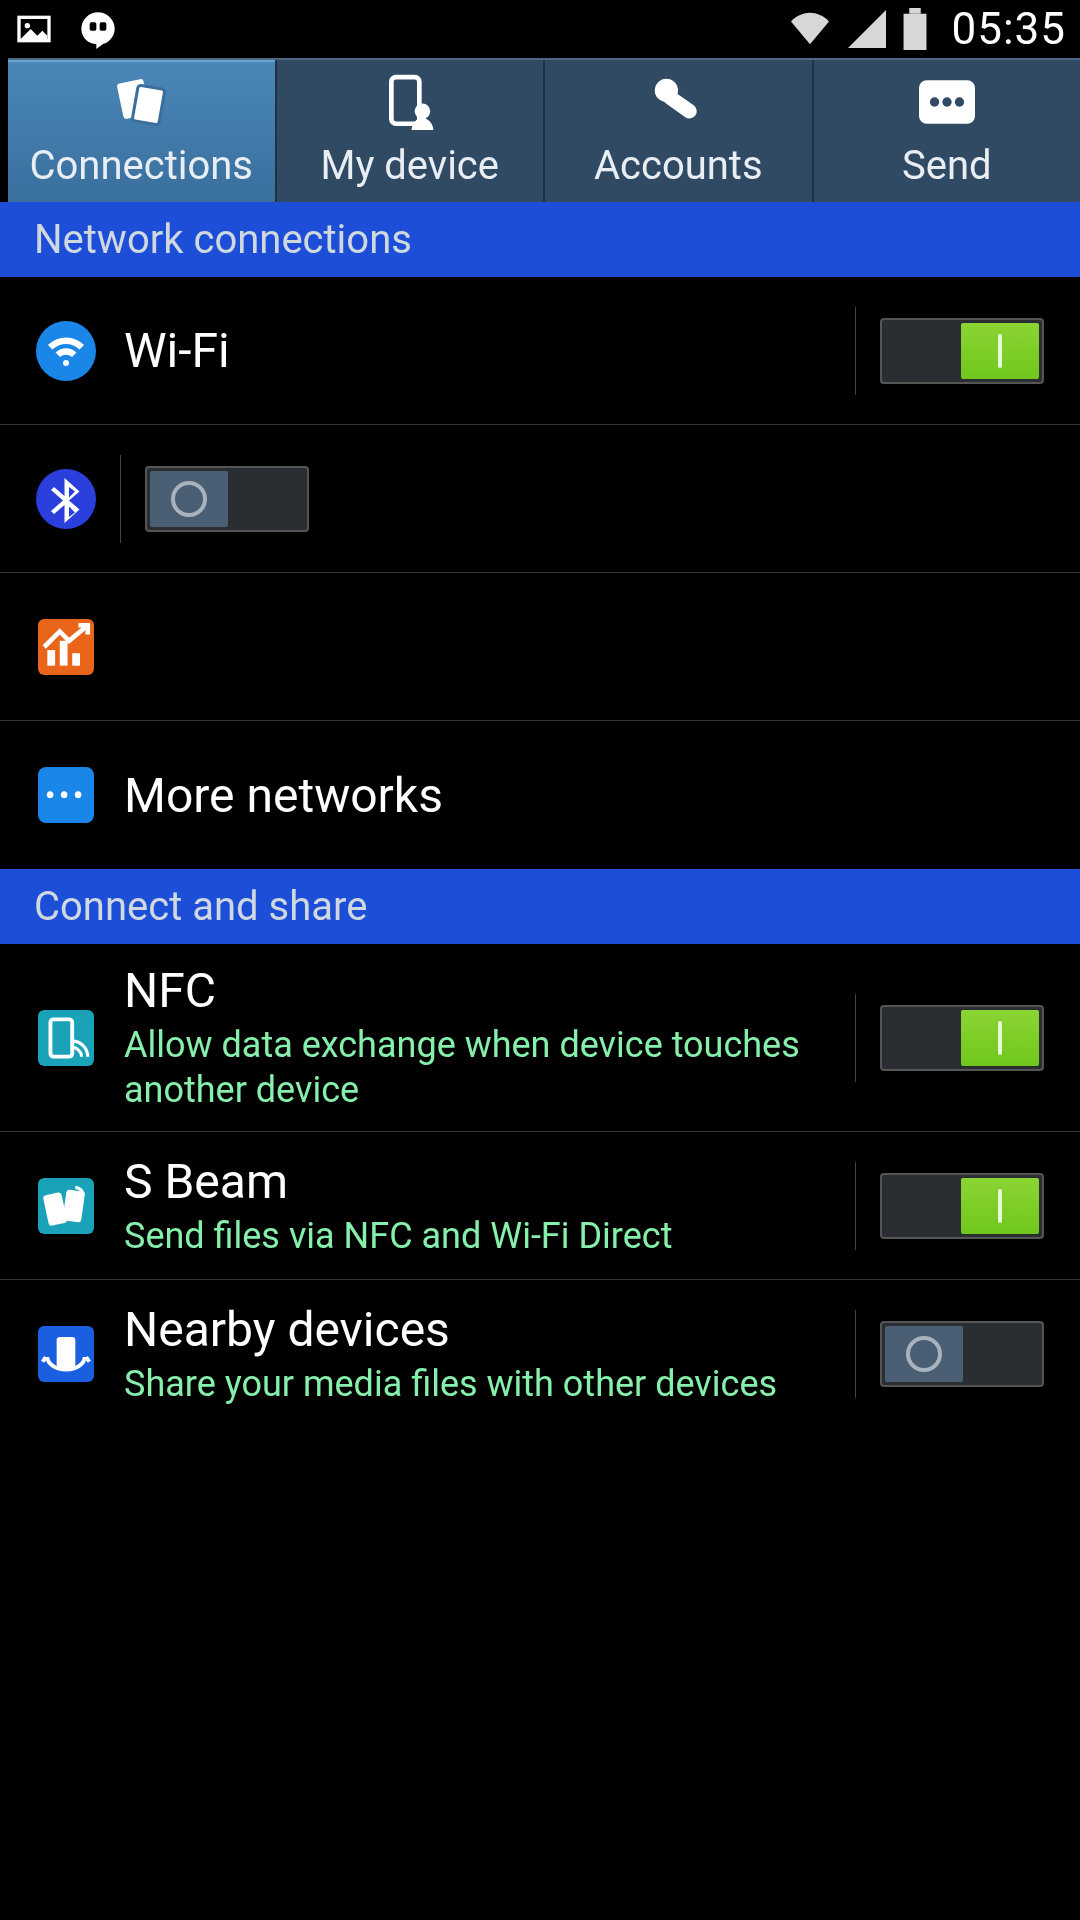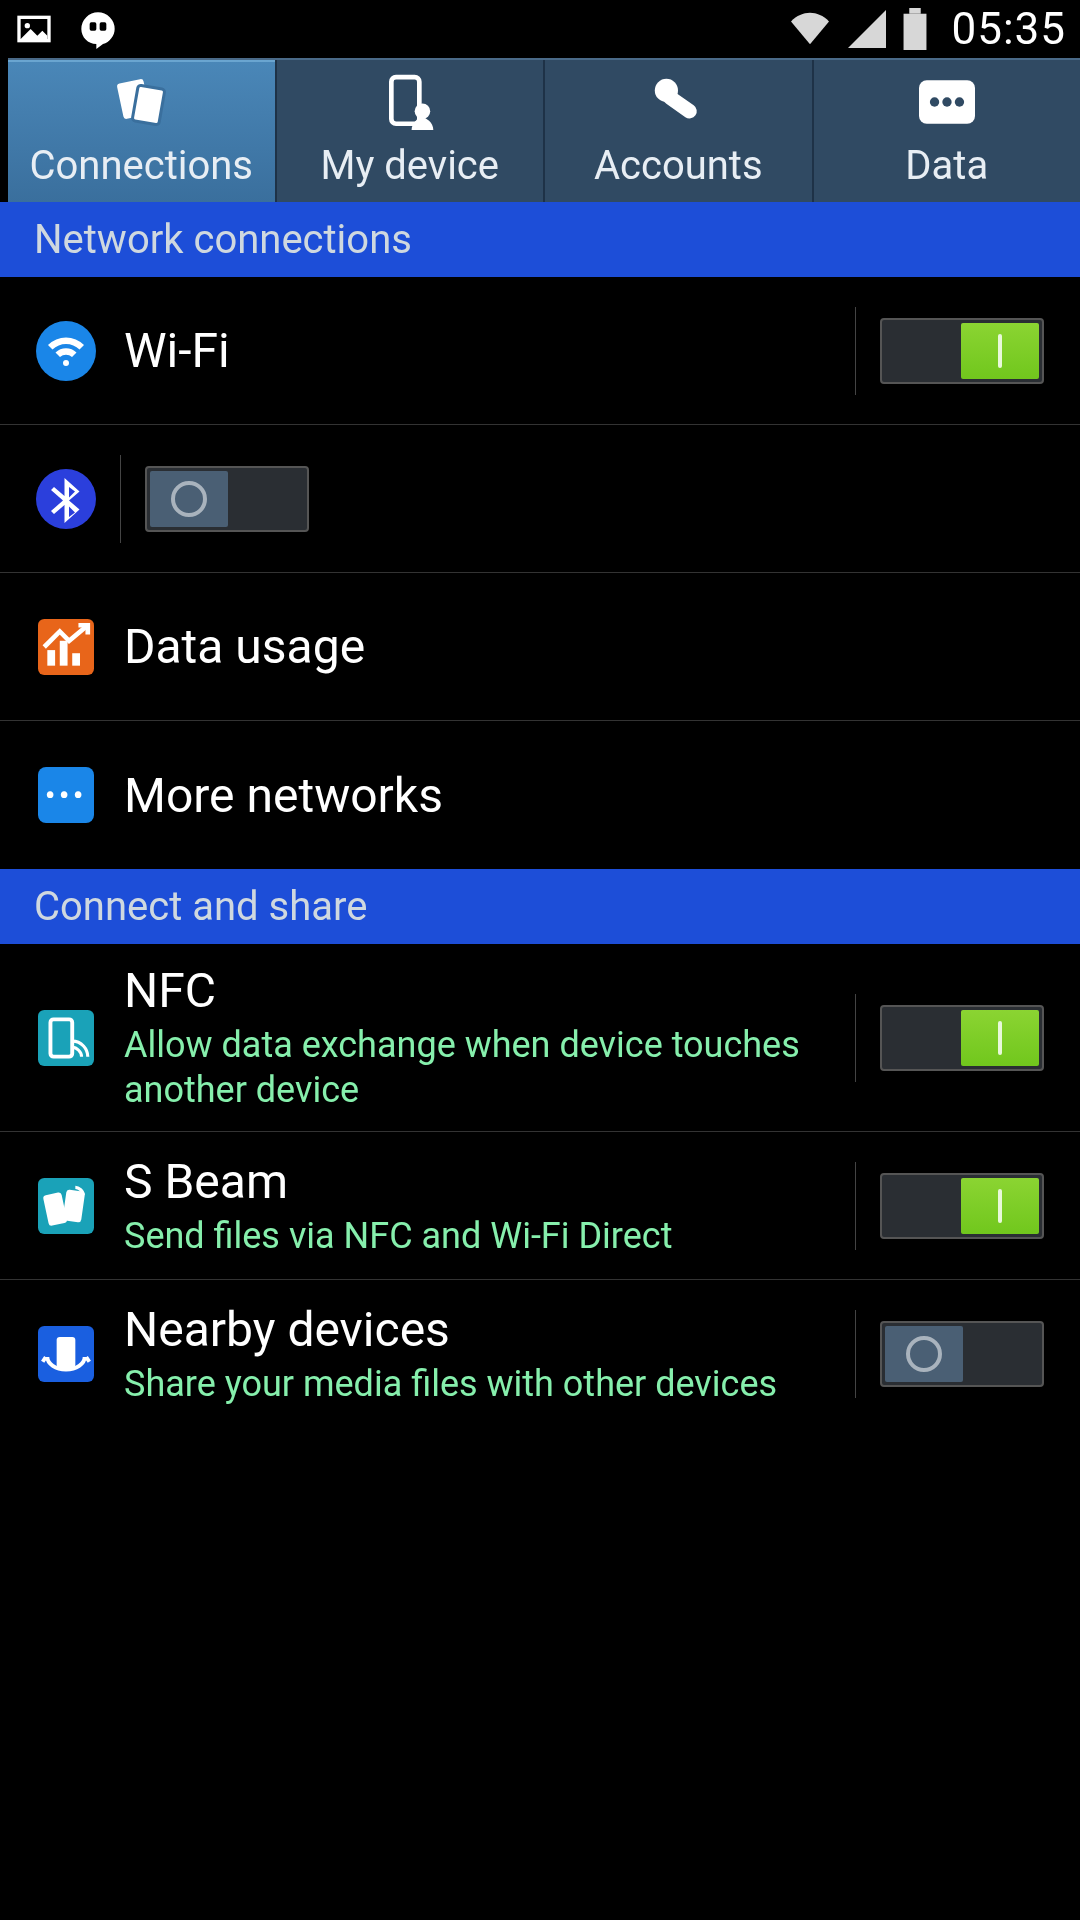--- a/index.html
+++ b/index.html
@@ -198,21 +198,21 @@
   </div>
   <div class="tab">
     <span class="tab-icon">
       <svg width="56" height="46" viewBox="0 0 36 28">
           <rect x="0" y="0" width="36" height="28" rx="5" fill="#fff"></rect>
           <circle cx="10" cy="14" r="3" fill="#304a63"></circle>
           <circle cx="18" cy="14" r="3" fill="#304a63"></circle>
           <circle cx="26" cy="14" r="3" fill="#304a63"></circle>
         </svg>
     </span>
-    <span class="tab-label">Data</span>
+    <span class="tab-label">Send</span>
   </div>
 </div>
 
 <div class="section-header">Network connections</div>
 
 <div class="row">
   <span class="row-icon">
     <svg width="60" height="60" viewBox="0 0 40 40">
         <circle cx="20" cy="20" r="20" fill="#1a86e8"></circle>
         <path d="M20 30a2 2 0 1 0 0-4 2 2 0 0 0 0 4Zm-7-9a10 10 0 0 1 14 0l-3 3a6 6 0 0 0-8 0Zm-5-5a17 17 0 0 1 24 0l-3 3a13 13 0 0 0-18 0Z" fill="#fff"></path>
@@ -244,23 +244,20 @@
   <span class="row-icon">
     <svg width="56" height="56" viewBox="0 0 36 36">
         <rect width="36" height="36" rx="4" fill="#e8651a"></rect>
         <rect x="6" y="20" width="5" height="10" fill="#fff"></rect>
         <rect x="14" y="14" width="5" height="16" fill="#fff"></rect>
         <rect x="22" y="22" width="5" height="8" fill="#fff"></rect>
         <path d="M4 18 L14 8 L20 14 L32 4" stroke="#fff" stroke-width="3" fill="none"></path>
         <path d="M26 4h6v6" stroke="#fff" stroke-width="3" fill="none"></path>
       </svg>
   </span>
-  <div class="row-texts">
-    <span class="row-title">Data usage</span>
-  </div>
 </div>
 
 <div class="row" style="border-bottom:none;">
   <span class="row-icon">
     <span class="ic-square ic-dots">•••</span>
   </span>
   <div class="row-texts">
     <span class="row-title">More networks</span>
   </div>
 </div>

